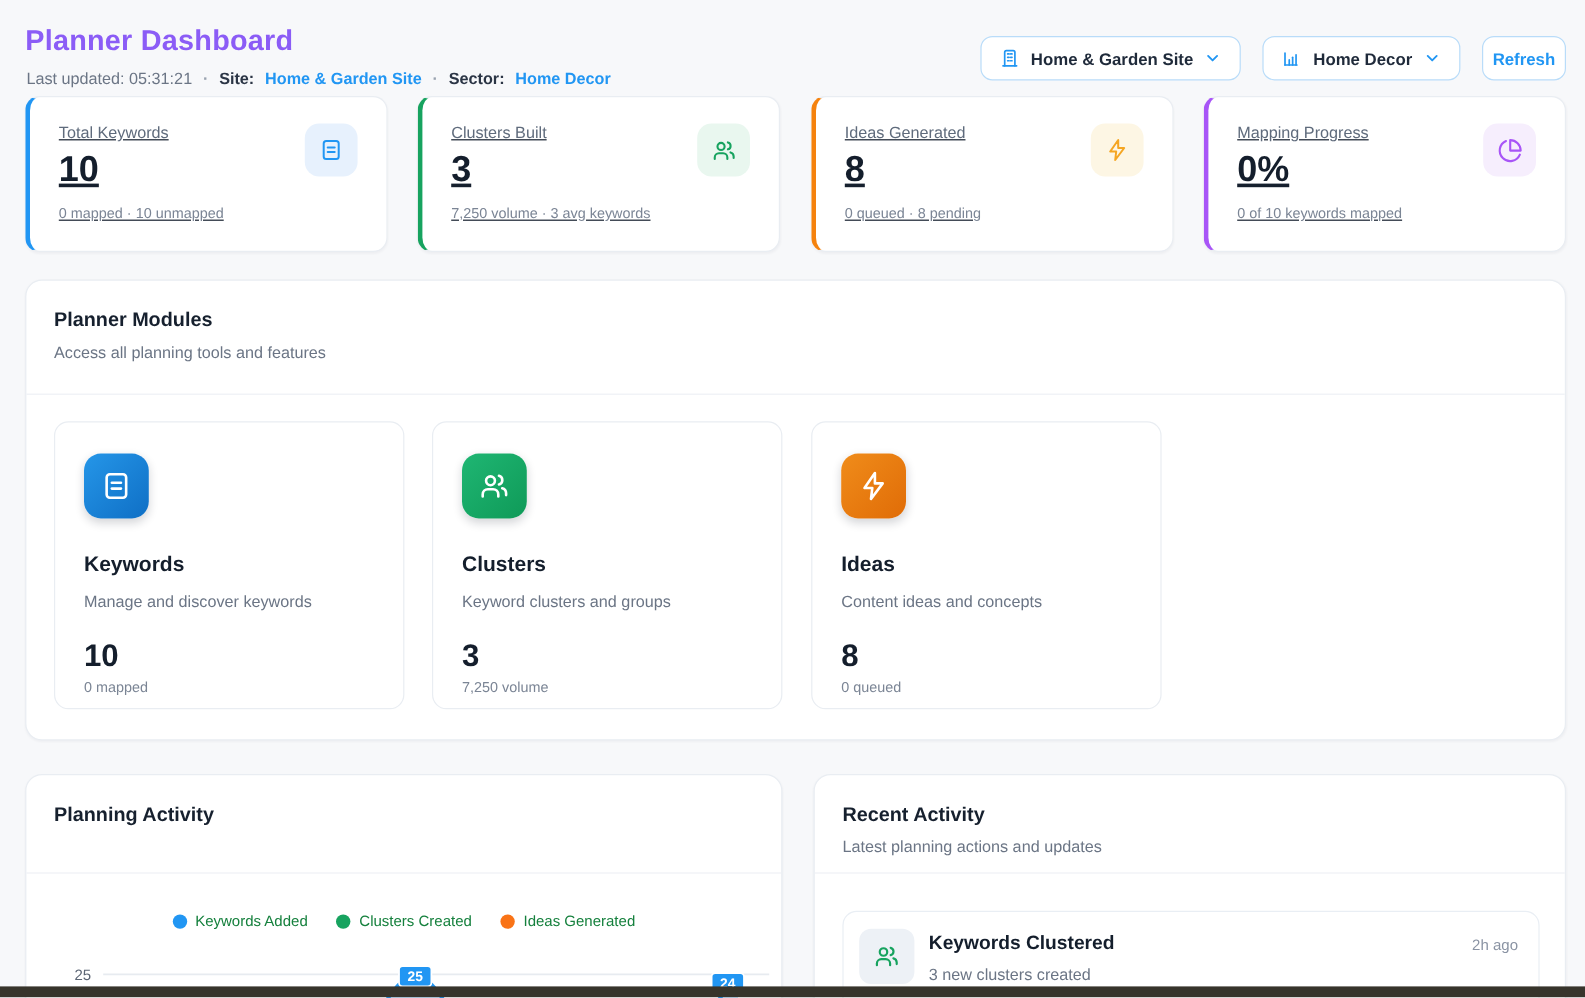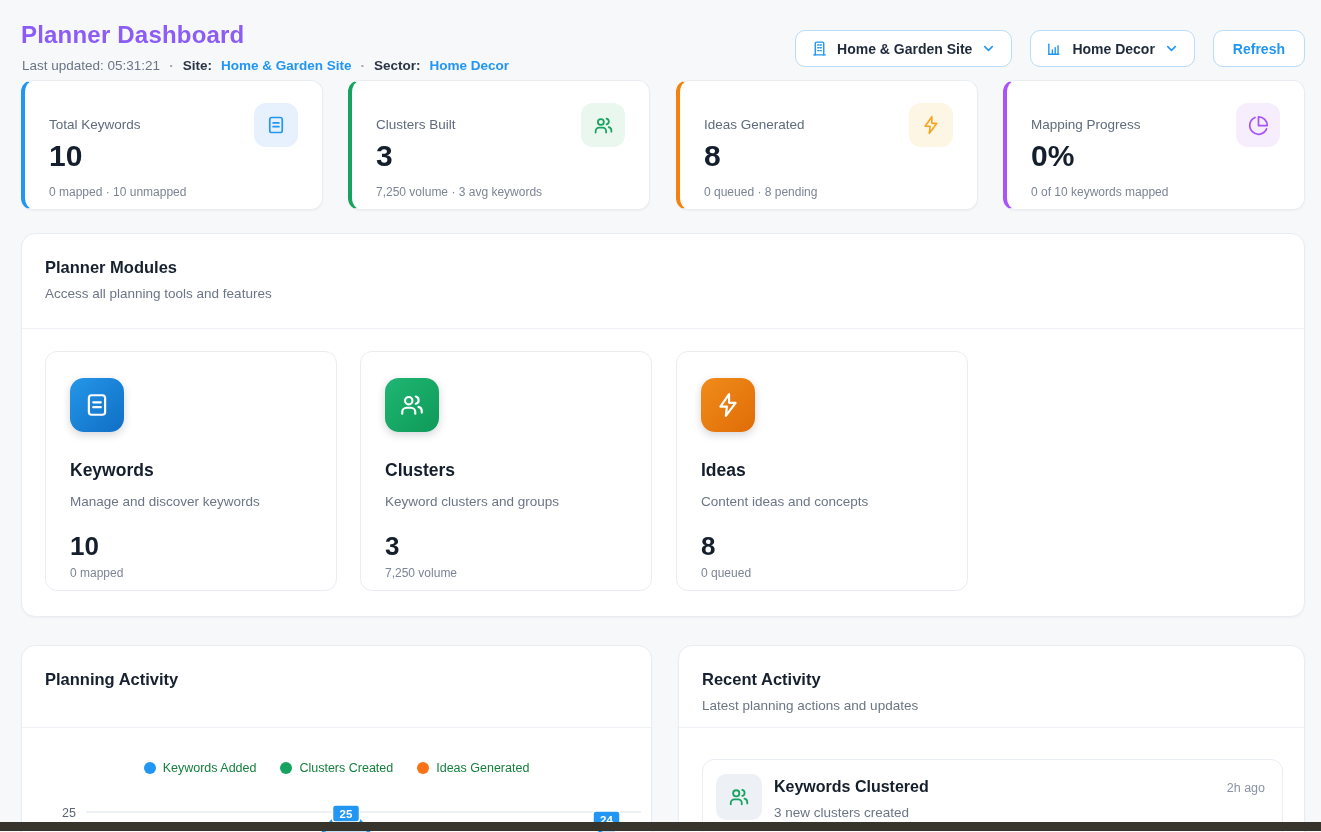--- a/index.html
+++ b/index.html
@@ -15,32 +15,32 @@
   .meta-sep { color:#9aa3b0; font-weight:700; }
   .meta-strong { color:#2b3545; font-weight:700; }
   .meta-link { color:#2196f3; font-weight:700; cursor:pointer; }
   .controls { position:absolute; top:30px; right:16px; display:flex; gap:18px; }
   .btn {
     display:flex; align-items:center; gap:9px; height:37px; padding:0 15px;
     background:#fff; border:1.5px solid #b9dcf9; border-radius:10px;
     font-family:"Liberation Sans",sans-serif; font-size:14px; font-weight:700; color:#1f2a3a; cursor:pointer;
   }
   .btn svg { flex:0 0 auto; }
-  .btn-refresh { color:#2196f3; padding:0 19px; }
+  .btn-refresh { color:#2196f3; padding:0 8px; }
   
   .panel { position:absolute; background:#fff; border:1px solid #e9edf2; border-radius:14px; box-shadow:0 1px 2px rgba(16,24,40,.04); }
   .p-title { position:absolute; left:23px; top:24px; font-size:16.5px; font-weight:700; color:#16202e; }
   .p-sub { position:absolute; left:23px; top:52px; font-size:13.5px; color:#6b7585; }
   .p-divider { position:absolute; left:0; right:0; top:81px; height:1px; background:#eef1f6; }
   .modules-panel .p-divider { top:94px; }
   
   .stat {
     position:absolute; top:80px; width:302px; height:130px; background:#fff;
     border:1px solid #e9edf2; border-left-width:4px; border-radius:12px;
-    padding:36px 24px; box-shadow:0 1px 2px rgba(16,24,40,.04);
+    padding:22px 24px; box-shadow:0 1px 2px rgba(16,24,40,.04);text-decoration:underline;
   }
   .stat .label { font-size:13.5px; color:#5f6b7c; }
   .stat .value { font-size:30px; font-weight:700; color:#141e2c; margin-top:9px; line-height:1; }
   .stat .detail { font-size:12px; color:#7b8595; margin-top:14px; }
   .chip { position:absolute; top:22px; right:24px; width:44px; height:44px; border-radius:12px; display:flex; align-items:center; justify-content:center; }
   .acc-blue { border-left-color:#2196f3; } .chip-blue { background:#e7f1fd; color:#2196f3; }
   .acc-green { border-left-color:#17a35f; } .chip-green { background:#e9f7ef; color:#17a35f; }
   .acc-orange { border-left-color:#f5820d; } .chip-amber { background:#fdf6e4; color:#f5a623; }
   .acc-purple { border-left-color:#a855f7; } .chip-purple { background:#f6eefd; color:#a855f7; }
   

